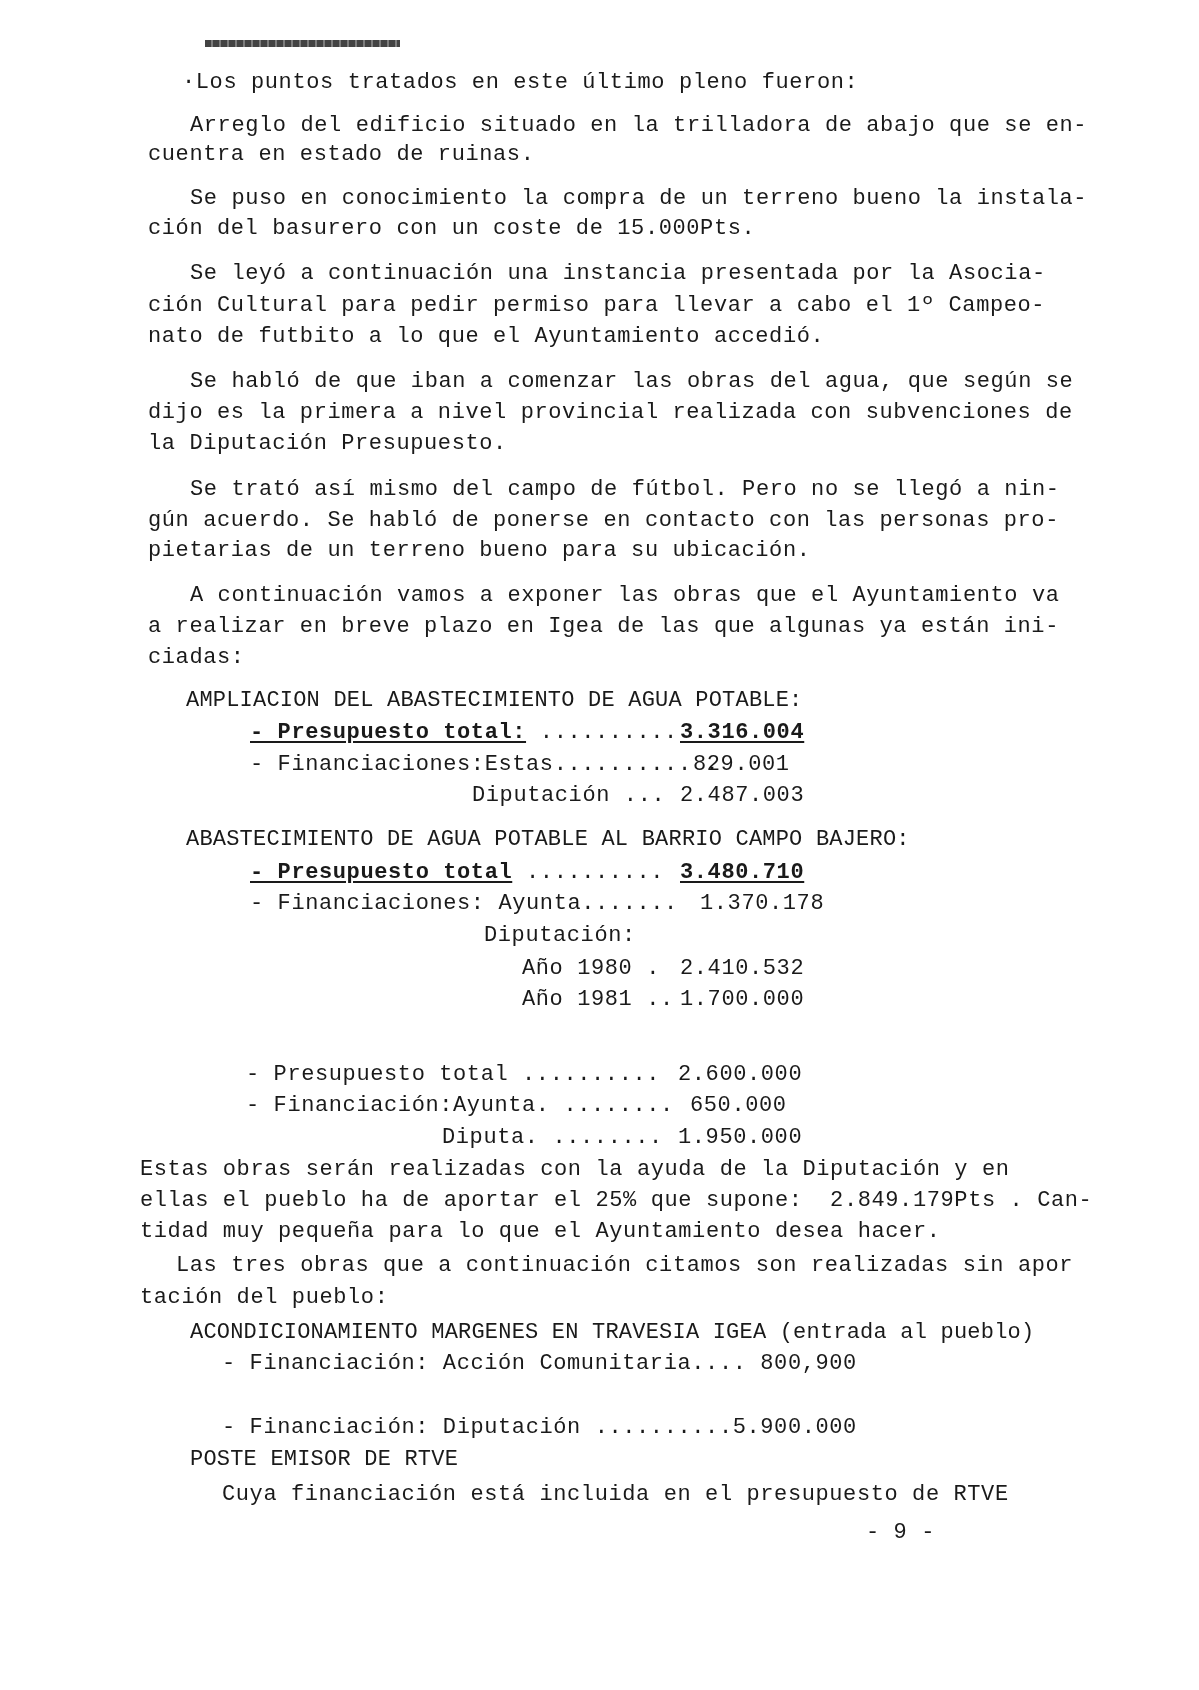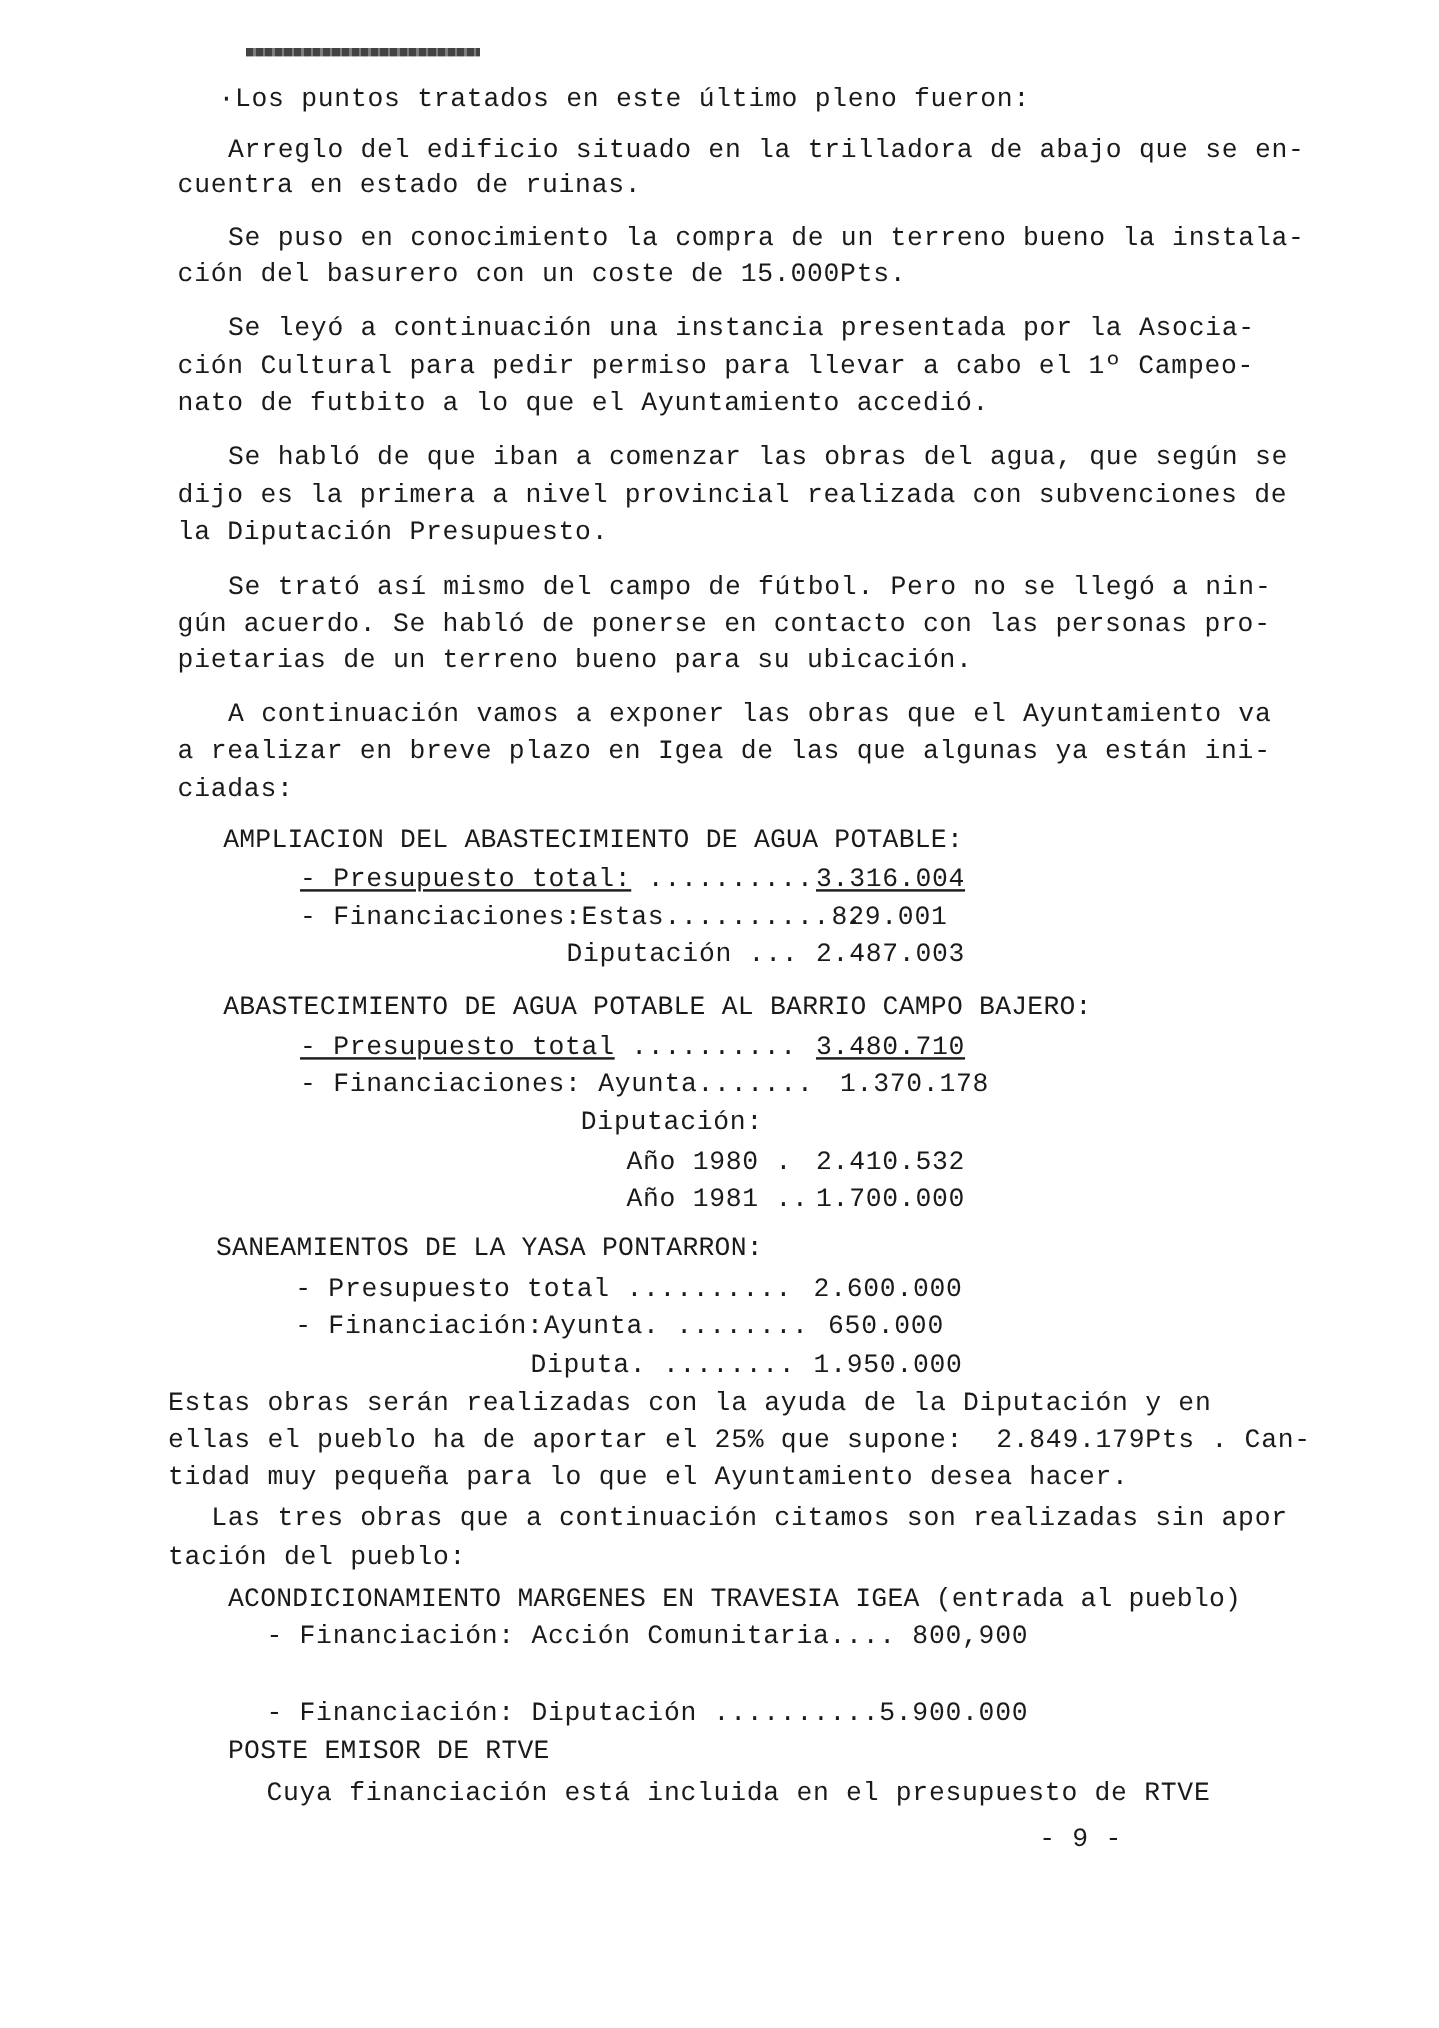--- a/index.html
+++ b/index.html
@@ -1,21 +1,21 @@
 <!DOCTYPE html>
 <html><head>
 <meta charset="utf-8">
 <style>
   html, body { margin: 0; padding: 0; background: #ffffff; }
   body { width: 1199px; height: 1690px; position: relative; overflow: hidden;
          font-family: "Liberation Mono", "DejaVu Sans Mono", monospace; color: #1a1a1a; }
   .page { position: absolute; left: 0; top: 0; width: 1199px; height: 1690px; }
   .ln { position: absolute; font-size: 22px; line-height: 26px; white-space: pre; letter-spacing: 0.6px; }
   .caps { letter-spacing: 0.2px; }
-  .u { text-decoration: underline; text-decoration-thickness: 2px; text-underline-offset: 3px; }
+  .u { text-decoration: underline; text-decoration-thickness: 2px; text-underline-offset: 3px; font-weight: bold; }
   .hdr-bar { position: absolute; left: 205px; top: 40px; width: 195px; height: 7px;
              background: repeating-linear-gradient(90deg, #222 0 6px, #666 6px 8px); opacity: .85; }
 </style>
 </head>
 <body>
 
 <div class="page">
   <div class="hdr-bar"></div>
 
   <div class="ln" style="left:182px;top:70px">·Los puntos tratados en este último pleno fueron:</div>
@@ -54,21 +54,20 @@
   <div class="ln" style="left:250px;top:860px"><span class="u">- Presupuesto total</span><span> ..........</span></div>
   <div class="ln u" style="left:680px;top:860px">3.480.710</div>
   <div class="ln" style="left:250px;top:891px"><span>- Financiaciones: Ayunta</span><span>.......</span></div>
   <div class="ln" style="left:700px;top:891px">1.370.178</div>
   <div class="ln" style="left:484px;top:923px">Diputación:</div>
   <div class="ln" style="left:522px;top:956px"><span>Año 1980</span><span> .</span></div>
   <div class="ln" style="left:680px;top:956px">2.410.532</div>
   <div class="ln" style="left:522px;top:987px"><span>Año 1981</span><span> ..</span></div>
   <div class="ln" style="left:680px;top:987px">1.700.000</div>
 
-  <div class="ln caps" style="left:180px;top:1028px">SANEAMIENTOS DE LA YASA PONTARRON:</div>
   <div class="ln" style="left:246px;top:1062px"><span>- Presupuesto total</span><span> ..........</span></div>
   <div class="ln" style="left:678px;top:1062px">2.600.000</div>
   <div class="ln" style="left:246px;top:1093px"><span>- Financiación:Ayunta.</span><span> ........</span></div>
   <div class="ln" style="left:690px;top:1093px">650.000</div>
   <div class="ln" style="left:442px;top:1125px"><span>Diputa.</span><span> ........</span></div>
   <div class="ln" style="left:678px;top:1125px">1.950.000</div>
 
   <div class="ln" style="left:140px;top:1157px">Estas obras serán realizadas con la ayuda de la Diputación y en</div>
   <div class="ln" style="left:140px;top:1188px">ellas el pueblo ha de aportar el 25% que supone:  2.849.179Pts . Can-</div>
   <div class="ln" style="left:140px;top:1219px">tidad muy pequeña para lo que el Ayuntamiento desea hacer.</div>

